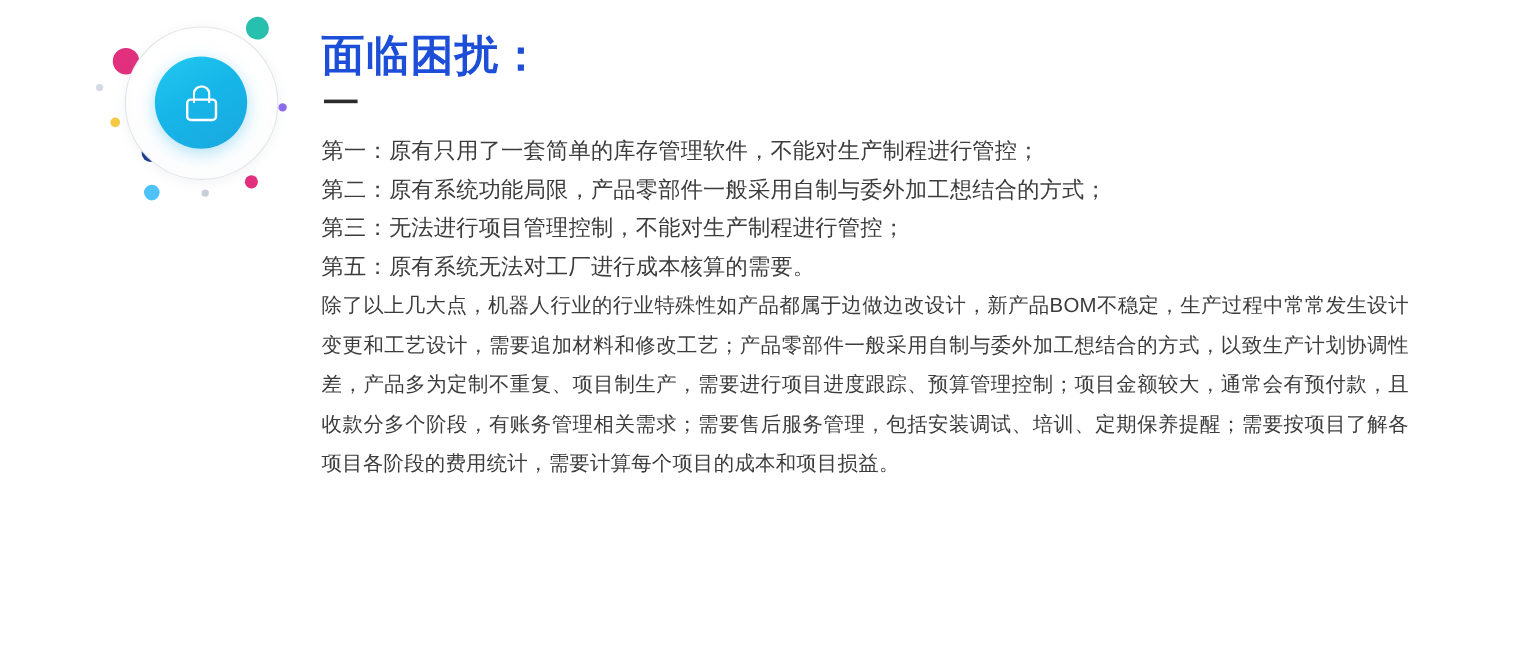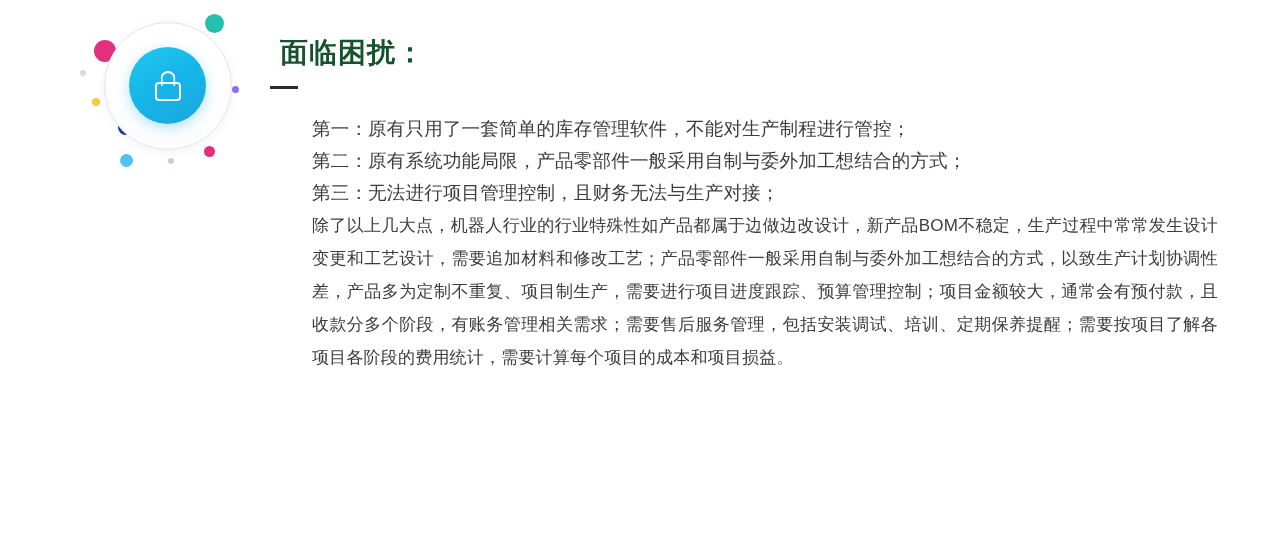--- a/index.html
+++ b/index.html
@@ -95,36 +95,35 @@
   .d9 { left: 8px;   top: 62px;  width: 6px;  height: 6px;  background: #d6dbe3; }
 
   
   .content {
     position: absolute;
     left: 268px;
     top: 24px;
     width: 912px;
   }
   .title {
-    font-size: 28px;
+    font-size: 36px;
     font-weight: bold;
-    color: #14532d;
+    color: #1d4ed8;
     letter-spacing: 1px;
     line-height: 1.2;
-    margin: 12px;
+    margin: 0;
   }
   .rule {
     width: 28px;
     height: 3px;
     background: #2b2b2b;
     margin: 16px 0 0 2px;
   }
   .lines {
     margin-top: 24px;
-    margin-left: 44px;
   }
   .line {
     font-size: 18.5px;
     color: #3c3c3c;
     line-height: 32px;
     letter-spacing: 0.2px;
     white-space: nowrap;
   }
   .paragraph {
     font-size: 17px;
@@ -160,18 +159,19 @@
     </div>
   </div>
 
   <div class="content">
     <h1 class="title">面临困扰：</h1>
     <div class="rule"></div>
 
     <div class="lines">
       <div class="line">第一：原有只用了一套简单的库存管理软件，不能对生产制程进行管控；</div>
       <div class="line">第二：原有系统功能局限，产品零部件一般采用自制与委外加工想结合的方式；</div>
-      <div class="line">第三：无法进行项目管理控制，且财务无法与生产对接；</div>
+      <div class="line">第三：无法进行项目管理控制，不能对生产制程进行管控；</div>
+      <div class="line">第五：原有系统无法对工厂进行成本核算的需要。</div>
       <p class="paragraph">除了以上几大点，机器人行业的行业特殊性如产品都属于边做边改设计，新产品BOM不稳定，生产过程中常常发生设计变更和工艺设计，需要追加材料和修改工艺；产品零部件一般采用自制与委外加工想结合的方式，以致生产计划协调性差，产品多为定制不重复、项目制生产，需要进行项目进度跟踪、预算管理控制；项目金额较大，通常会有预付款，且收款分多个阶段，有账务管理相关需求；需要售后服务管理，包括安装调试、培训、定期保养提醒；需要按项目了解各项目各阶段的费用统计，需要计算每个项目的成本和项目损益。</p>
     </div>
   </div>
 
 </div>
 
 </body></html>

